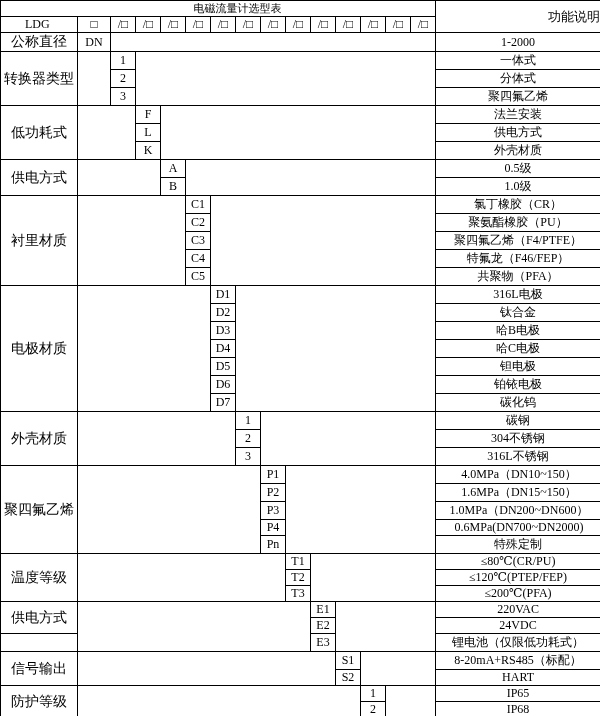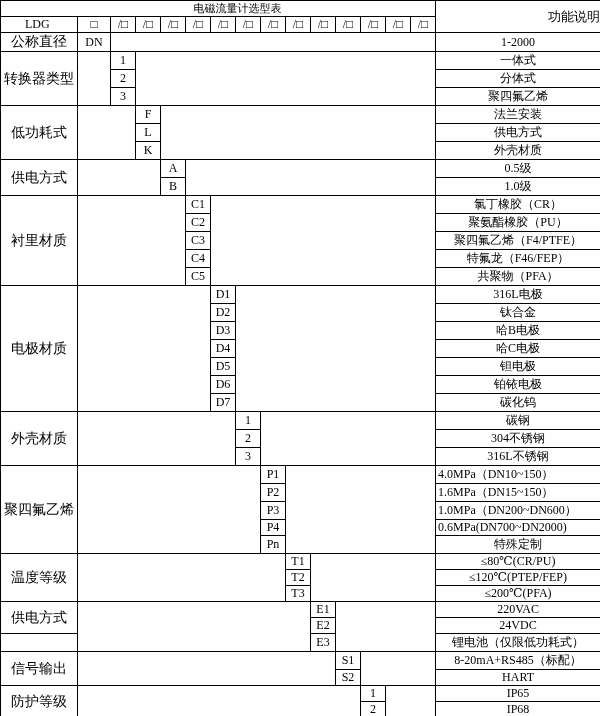--- a/index.html
+++ b/index.html
@@ -26,21 +26,21 @@
     vertical-align: middle;
     white-space: nowrap;
     overflow: hidden;
   }
   td.title-cell   { font-size: 11px; padding-left: 39px; }
   td.header-cell  { font-size: 13px; text-align: right; }
   td.prefix-cell  { text-align: left; padding-left: 24px; }
   td.box-cell     { font-size: 12px; }
   td.slot-cell    { font-size: 12px; letter-spacing: 0px; }
   td.cat-label    { font-size: 14px; }
-  td.desc-left    { text-align: left; padding-left: 2px; }
+  td.desc-left    { text-align: center; padding-left: 2px; }
 </style>
 </head>
 <body>
 
 <table>
   <colgroup>
     <col style="width:77px">
     <col style="width:33px">
     <col style="width:25px">
       <col style="width:25px">

